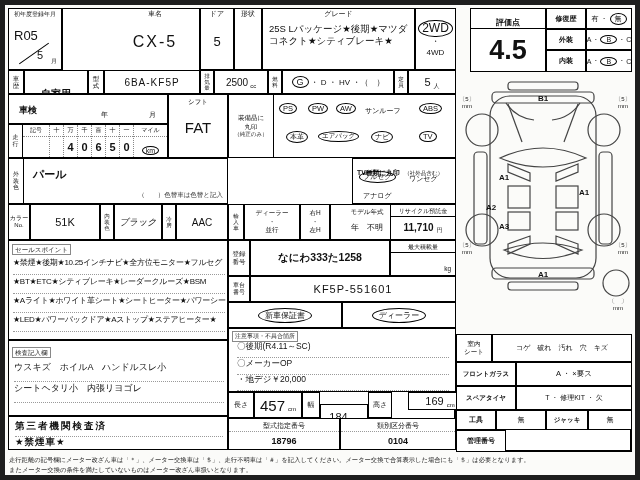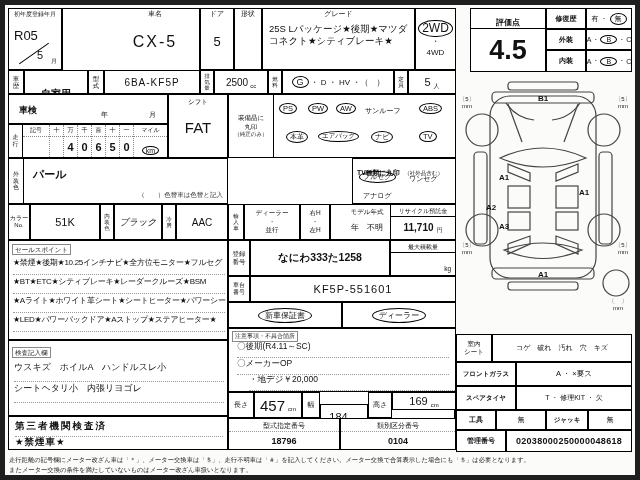--- a/index.html
+++ b/index.html
@@ -252,21 +252,21 @@
     <span class="circ" style="font-size:8px;padding:1px 6px;">新車保証書</span>
   </div>
   <div class="c fx" style="left:342px;top:302px;width:114px;height:26px;">
     <span class="circ" style="font-size:8px;padding:1px 6px;">ディーラー</span>
   </div>
 
   <div class="c" style="left:228px;top:328px;width:228px;height:64px;">
     <span class="tag" style="position:absolute;left:3px;top:2px;font-size:6px;">注意事項・不具合箇所</span>
     <div class="dl" style="position:absolute;left:8px;top:12px;width:212px;font-size:8.5px;padding-bottom:4px;">〇後期(R4.11～SC)</div>
     <div class="dl" style="position:absolute;left:8px;top:29px;width:212px;font-size:8.5px;padding-bottom:4px;">〇メーカーOP</div>
-    <div class="dl" style="position:absolute;left:20px;top:45px;width:212px;font-size:8.5px;padding-bottom:4px;">・地デジ￥20,000</div>
+    <div class="dl" style="position:absolute;left:8px;top:45px;width:212px;font-size:8.5px;padding-bottom:4px;">・地デジ￥20,000</div>
   </div>
 
   <div class="c" style="left:8px;top:340px;width:220px;height:76px;">
     <span class="tag" style="position:absolute;left:3px;top:6px;">検査記入欄</span>
     <div class="dl" style="position:absolute;left:5px;top:20px;width:210px;font-size:9px;padding-bottom:7px;">ウスキズ　ホイルA　ハンドルスレ小</div>
     <div class="dl" style="position:absolute;left:5px;top:41px;width:210px;font-size:9px;padding-bottom:7px;">シートヘタリ小　内張リヨゴレ</div>
   </div>
 
   <div class="c" style="left:8px;top:416px;width:220px;height:34px;">
     <div class="dl" style="position:absolute;left:6px;top:3px;width:208px;font-size:9.5px;font-weight:bold;letter-spacing:2px;padding-bottom:3px;">第三者機関検査済</div>
@@ -283,21 +283,21 @@
   <div class="c fx" style="left:302px;top:392px;width:18px;height:26px;">
       <span class="lbl">幅</span>
     </div>
   <div class="c fx" style="left:320px;top:404px;width:48px;height:26px;">
     <span style="font-size:11px;">184</span>
     <span style="font-size:6px;margin:8px 0 0 3px;">cm</span>
   </div>
   <div class="c fx" style="left:368px;top:392px;width:24px;height:26px;">
       <span class="lbl">高さ</span>
     </div>
-  <div class="c fx" style="left:392px;top:392px;width:64px;height:18px;">
+  <div class="c fx" style="left:408px;top:392px;width:64px;height:18px;">
     <span style="font-size:11px;">169</span>
     <span style="font-size:6px;margin:8px 0 0 3px;">cm</span>
   </div>
 
   <div class="c" style="left:228px;top:418px;width:112px;height:32px;">
     <div class="lbl dl" style="padding-top:2px;">型式指定番号</div>
     <div class="fx" style="height:17px;font-size:9px;font-weight:bold;">18796</div>
   </div>
   <div class="c" style="left:340px;top:418px;width:116px;height:32px;">
     <div class="lbl dl" style="padding-top:2px;">類別区分番号</div>
@@ -427,21 +427,18 @@
     </div>
   <div class="c fx" style="left:546px;top:410px;width:42px;height:20px;">
       <span style="font-size:6.5px;font-weight:bold;">ジャッキ</span>
     </div>
   <div class="c fx" style="left:588px;top:410px;width:44px;height:20px;">
       <span style="font-size:7px;">無</span>
     </div>
   <div class="c fx" style="left:456px;top:430px;width:50px;height:22px;">
       <span style="font-size:7px;font-weight:bold;">管理番号</span>
     </div>
-  <div class="c fx" style="left:506px;top:430px;width:126px;height:22px;">
-      <span style="font-size:9px;font-weight:bold;letter-spacing:0.3px;">02038000250000048618</span>
-    </div>
 
   <div class="n" style="left:9px;top:456px;width:624px;font-size:6.3px;color:#222;white-space:nowrap;">走行距離の記号欄にメーター改ざん車は「＊」、メーター交換車は「＄」、走行不明車は「＃」を記入してください。メーター交換で合算表示した場合にも「＄」は必要となります。</div>
   <div class="n" style="left:9px;top:466px;width:624px;font-size:6.3px;color:#222;white-space:nowrap;">またメーター交換の条件を満たしていないものはメーター改ざん車扱いとなります。</div>
 
   <div class="frame"></div>
 </div>
 
 </body></html>

